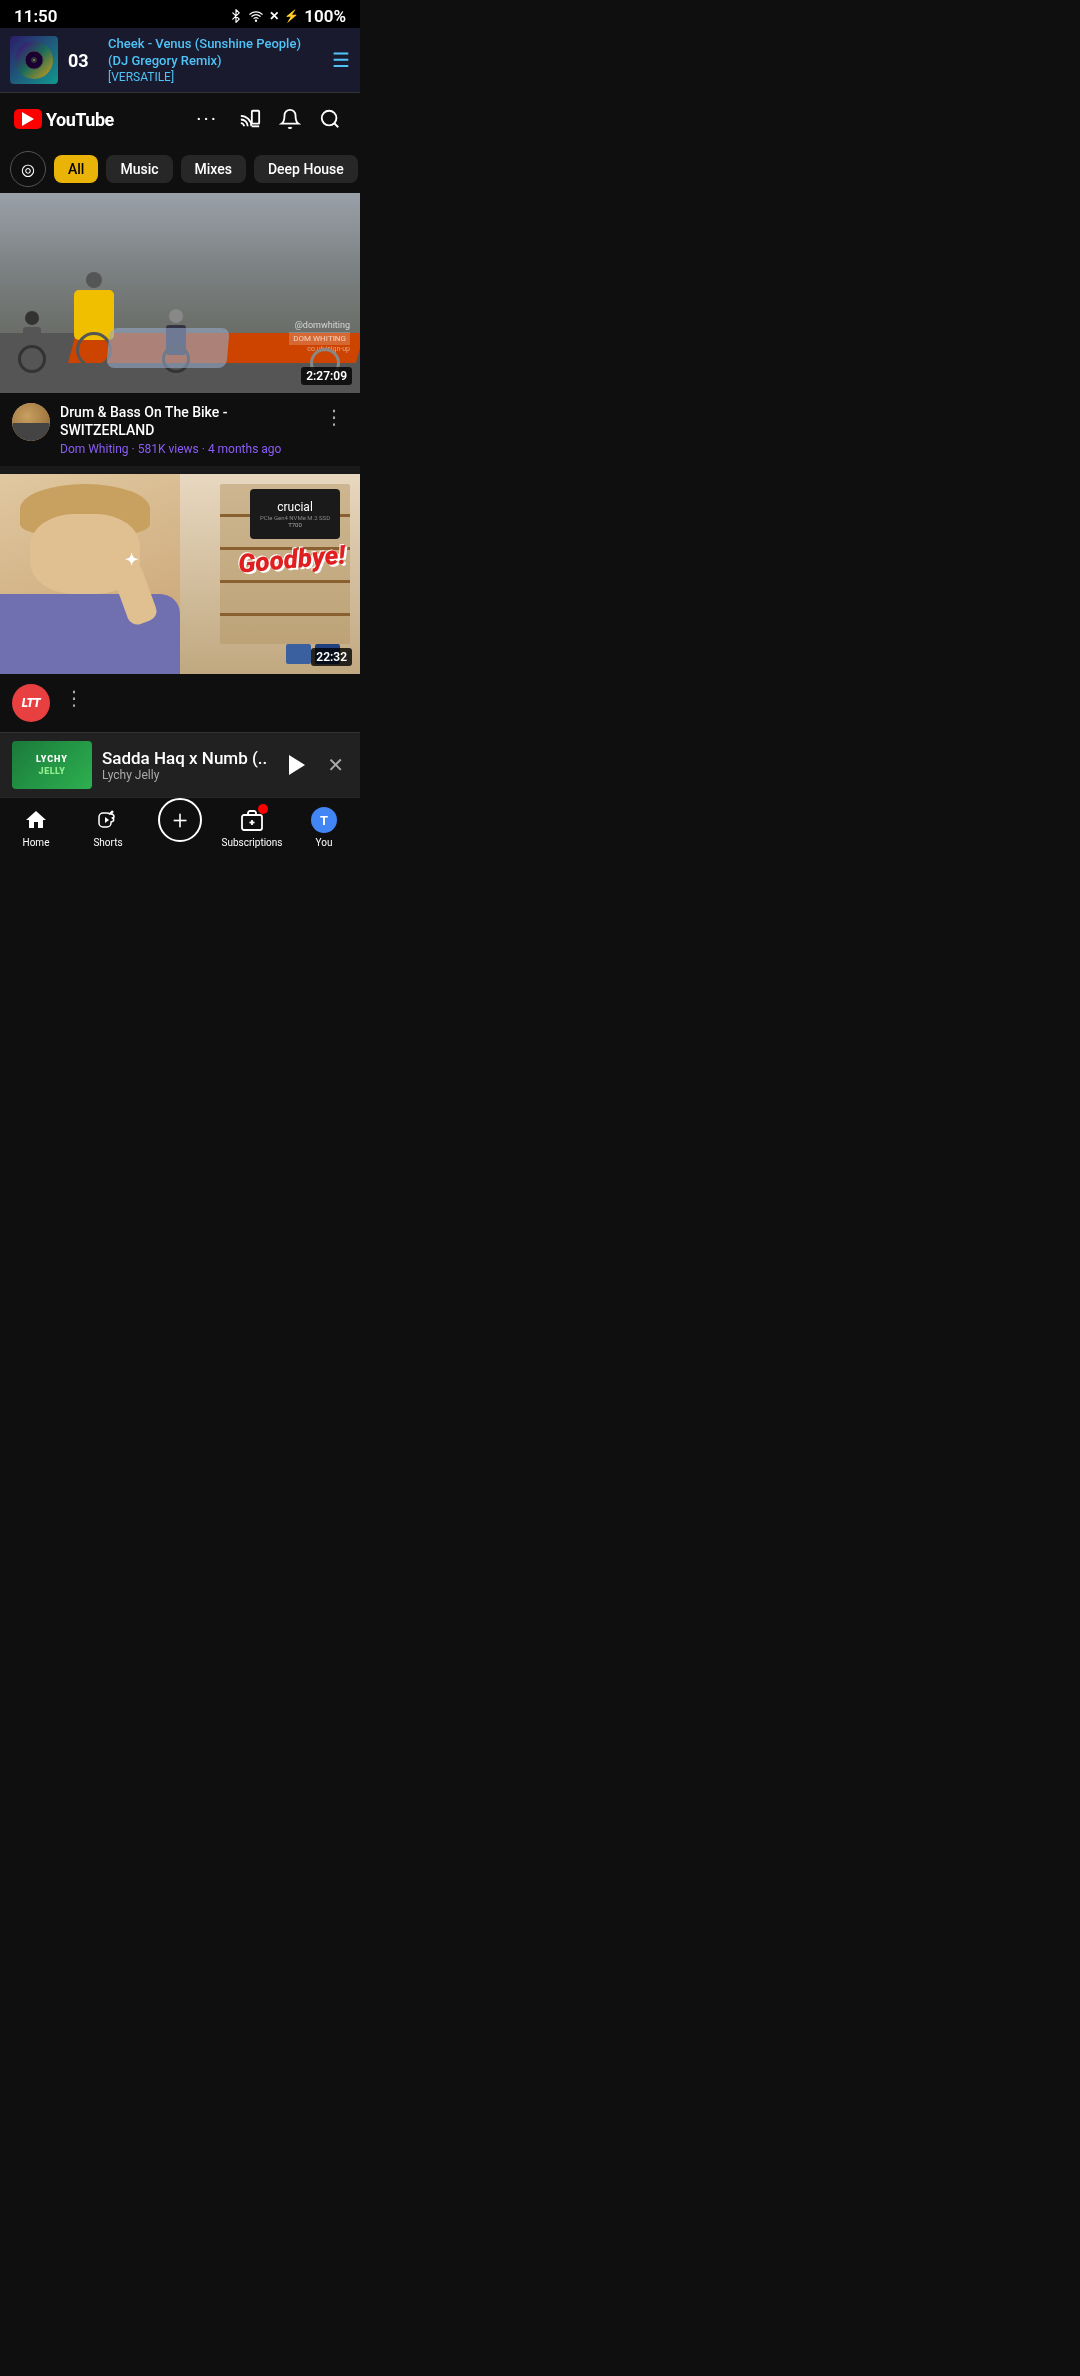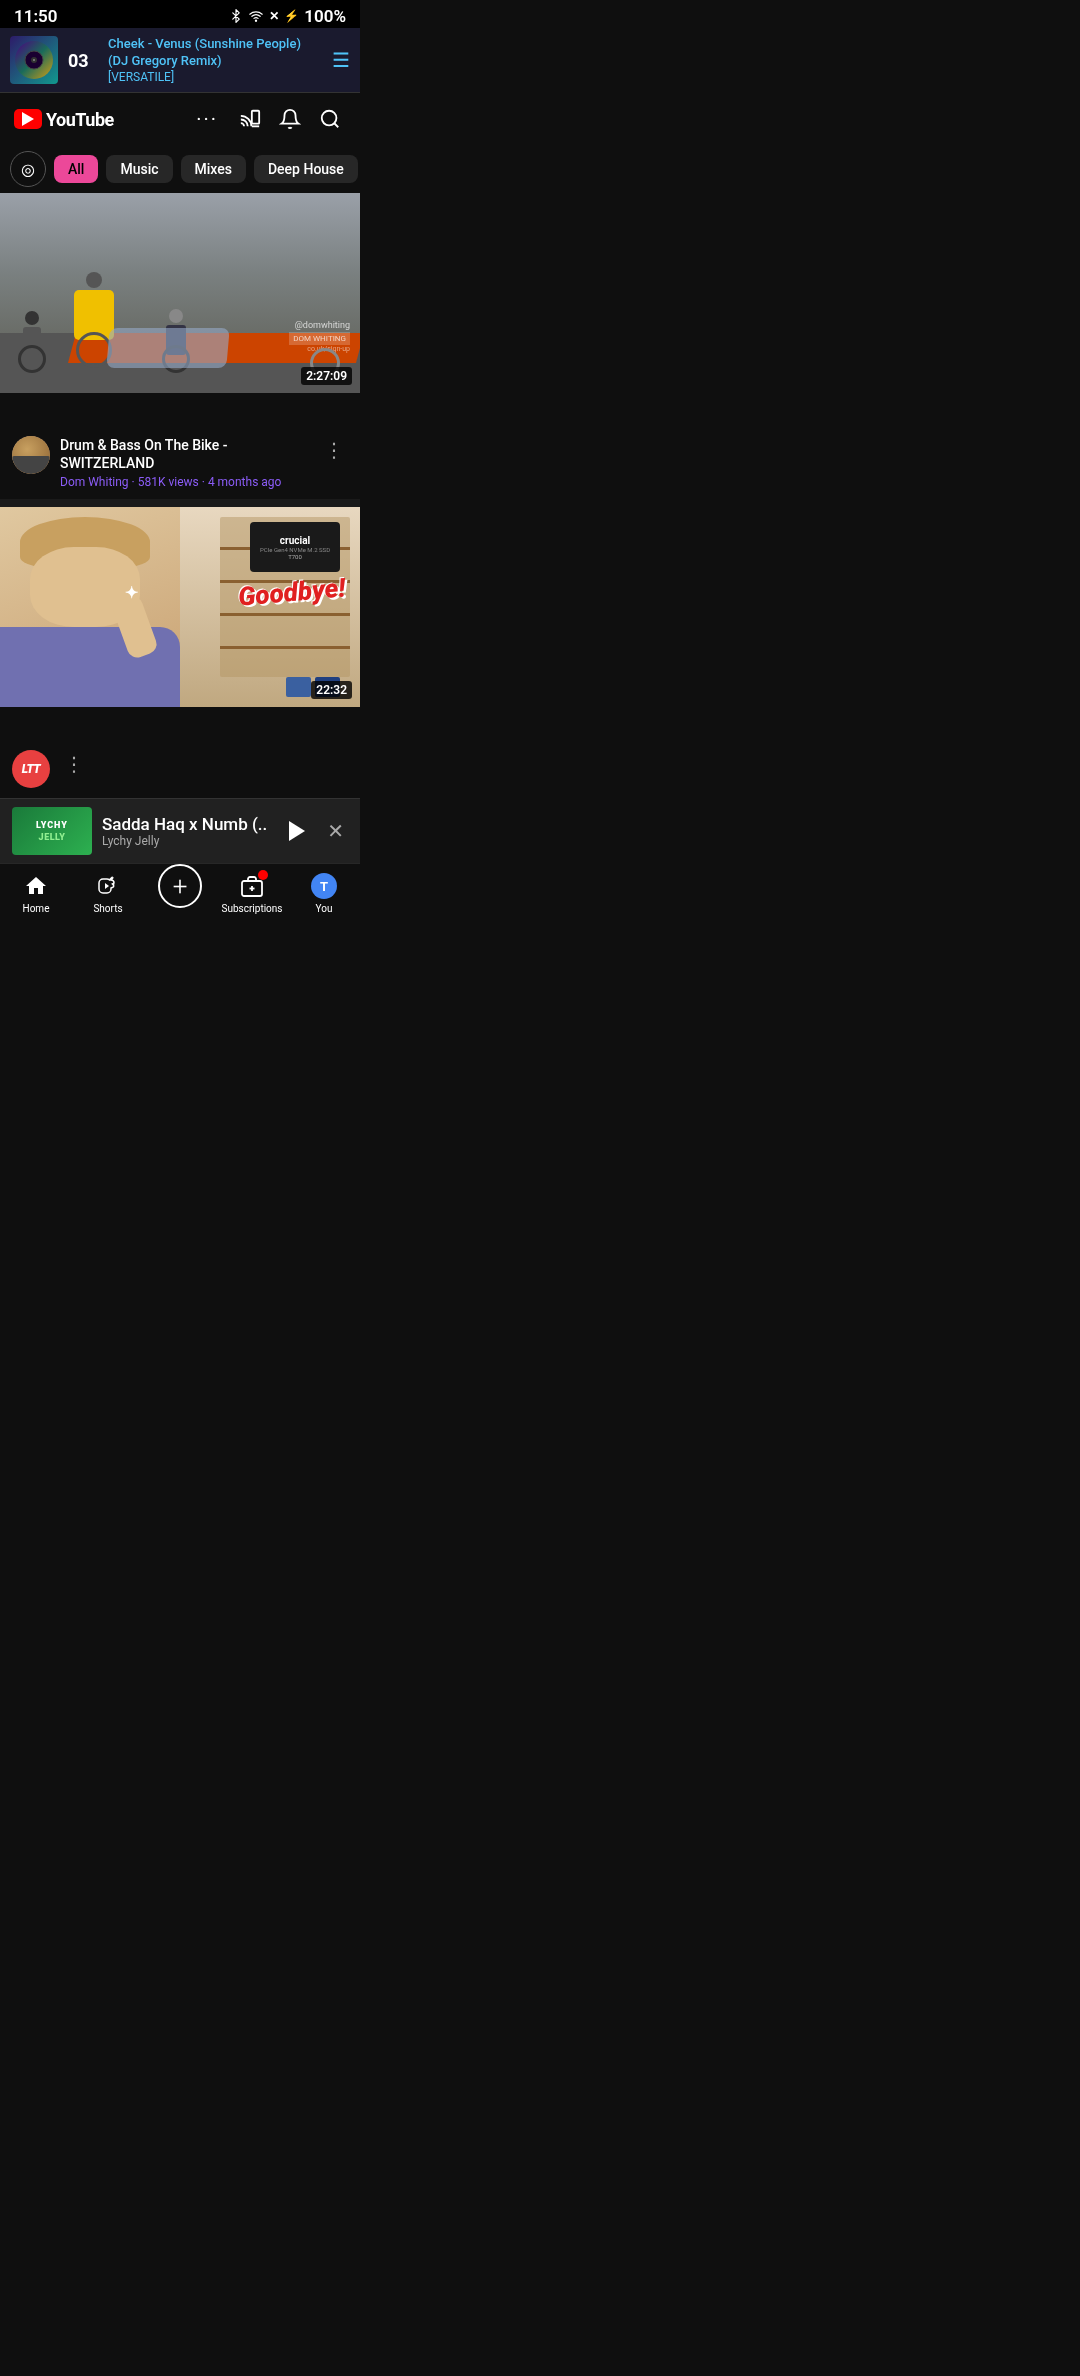--- a/index.html
+++ b/index.html
@@ -170,21 +170,21 @@
     .filter-chip {
       padding: 6px 14px;
       border-radius: 8px;
       font-size: 14px;
       font-weight: 500;
       white-space: nowrap;
       flex-shrink: 0;
       cursor: pointer;
     }
     .filter-chip.active {
-      background: #ec4899;
+      background: #eab308;
       color: #000;
       text-align: right;
     }
     .filter-chip.inactive {
       background: #272727;
       color: #fff;
     }
 
     
     .video-card {
@@ -204,21 +204,20 @@
       font-size: 12px;
       font-weight: 600;
       padding: 2px 5px;
       border-radius: 3px;
     }
     .video-info {
       display: flex;
       align-items: flex-start;
       padding: 10px 12px;
       gap: 10px;
-      margin-top: 33px;
     }
     .video-meta {
       flex: 1;
     }
     .video-title {
       font-size: 14px;
       font-weight: 500;
       color: #fff;
       line-height: 1.3;
       margin-bottom: 3px;
@@ -599,21 +598,21 @@
       <div style="position:absolute;right:0;top:0;width:50%;height:100%;background:linear-gradient(180deg,#e8d8c0 0%,#c0a880 100%);"></div>
 
       <div style="position:absolute;right:10px;top:10px;width:130px;height:160px;background:rgba(180,150,100,0.5);border-radius:2px;">
         <div style="width:100%;height:3px;background:#8a6030;margin-top:30px;"></div>
         <div style="width:100%;height:3px;background:#8a6030;margin-top:30px;"></div>
         <div style="width:100%;height:3px;background:#8a6030;margin-top:30px;"></div>
         <div style="width:100%;height:3px;background:#8a6030;margin-top:30px;"></div>
       </div>
 
       <div style="position:absolute;right:20px;top:15px;width:90px;height:50px;background:#1a1a1a;border-radius:4px;display:flex;flex-direction:column;justify-content:center;padding:4px;">
-        <div style="color:#fff;font-size:10px;font-weight:700;text-align:center;">crucial</div>
+        <div style="color:#fff;font-size:12px;font-weight:400;text-align:center;">crucial</div>
         <div style="color:#888;font-size:6px;text-align:center;">PCIe Gen4 NVMe M.2 SSD</div>
         <div style="color:#aaa;font-size:6px;text-align:center;">T700</div>
       </div>
 
       <div style="position:absolute;right:15px;top:70px;font-size:26px;font-weight:900;font-style:italic;color:#e02020;text-shadow:2px 2px 0 #fff,-1px -1px 0 #fff;transform:rotate(-5deg);">Goodbye!</div>
 
       <div style="position:absolute;bottom:10px;right:20px;display:flex;gap:4px;">
         <div style="width:25px;height:20px;background:#3a60a0;border-radius:2px;"></div>
         <div style="width:25px;height:20px;background:#204080;border-radius:2px;"></div>
       </div>

